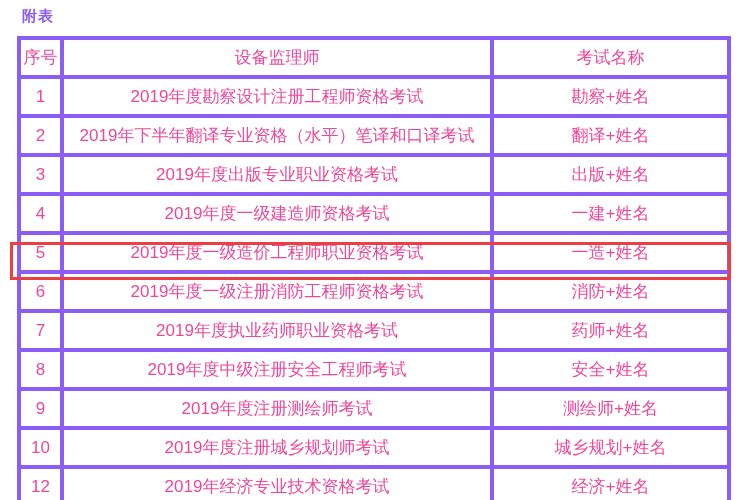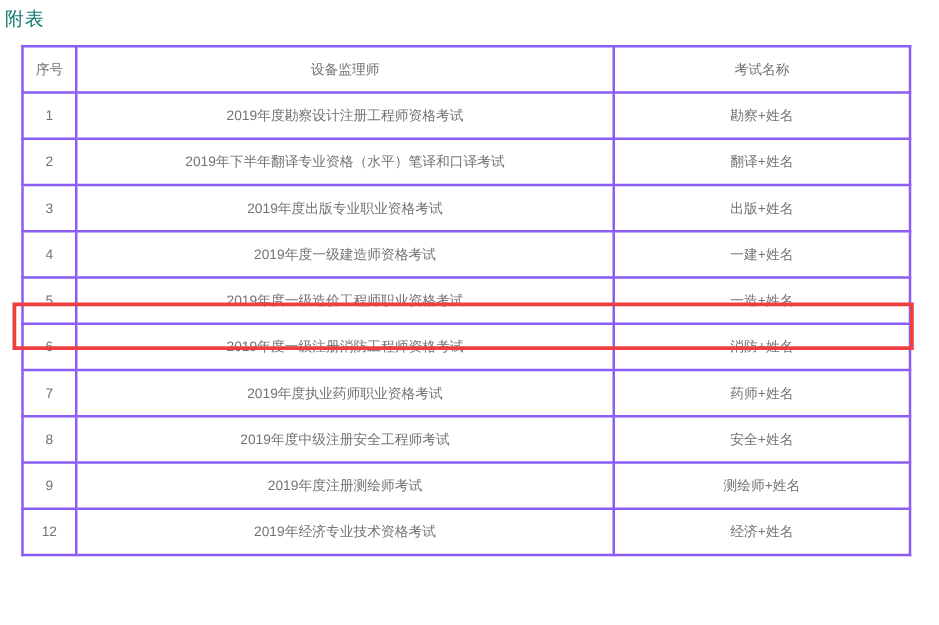--- a/index.html
+++ b/index.html
@@ -9,43 +9,44 @@
     font-family: "Liberation Sans", "DejaVu Sans", sans-serif;
   }
   .page {
     position: relative;
     width: 751px;
     height: 500px;
     background: #ffffff;
     overflow: hidden;
   }
   .doc-title {
-    margin: 6px 0 0 4px;
+    margin: 6px 0 0 22px;
     height: 20px;
     line-height: 20px;
     font-size: 15px;
-    color: #0f766e;
+    color: #8b5cf6;
     letter-spacing: 1px;
+    font-weight: bold;
   }
   table.exam-table {
     margin: 10px 0 0 17px;
     border-collapse: collapse;
     table-layout: fixed;
     width: 710px;
   }
   table.exam-table th,
   table.exam-table td {
-    border: 2px solid #8b5cf6;
+    border: 4px solid #8b5cf6;
     height: 35px;
     padding: 0;
     text-align: center;
     vertical-align: middle;
-    font-size: 11px;
+    font-size: 17px;
     font-weight: normal;
-    color: #737373;
+    color: #ec4899;
     overflow: hidden;
     white-space: nowrap;
   }
   col.c-no     { width: 43px;  }
   col.c-exam   { width: 430px; }
   col.c-folder { width: 237px; }
   .highlight-box {
     position: absolute;
     left: 10px;
     top: 242px;
@@ -117,20 +118,25 @@
           <td>8</td>
           <td>2019年度中级注册安全工程师考试</td>
           <td>安全+姓名</td>
         </tr>
         <tr>
           <td>9</td>
           <td>2019年度注册测绘师考试</td>
           <td>测绘师+姓名</td>
         </tr>
         <tr>
+          <td>10</td>
+          <td>2019年度注册城乡规划师考试</td>
+          <td>城乡规划+姓名</td>
+        </tr>
+        <tr>
           <td>12</td>
           <td>2019年经济专业技术资格考试</td>
           <td>经济+姓名</td>
         </tr>
       </tbody>
   </table>
 
   <div class="highlight-box" style="border-color: rgb(237, 63, 63);"></div>
 
 </div>

